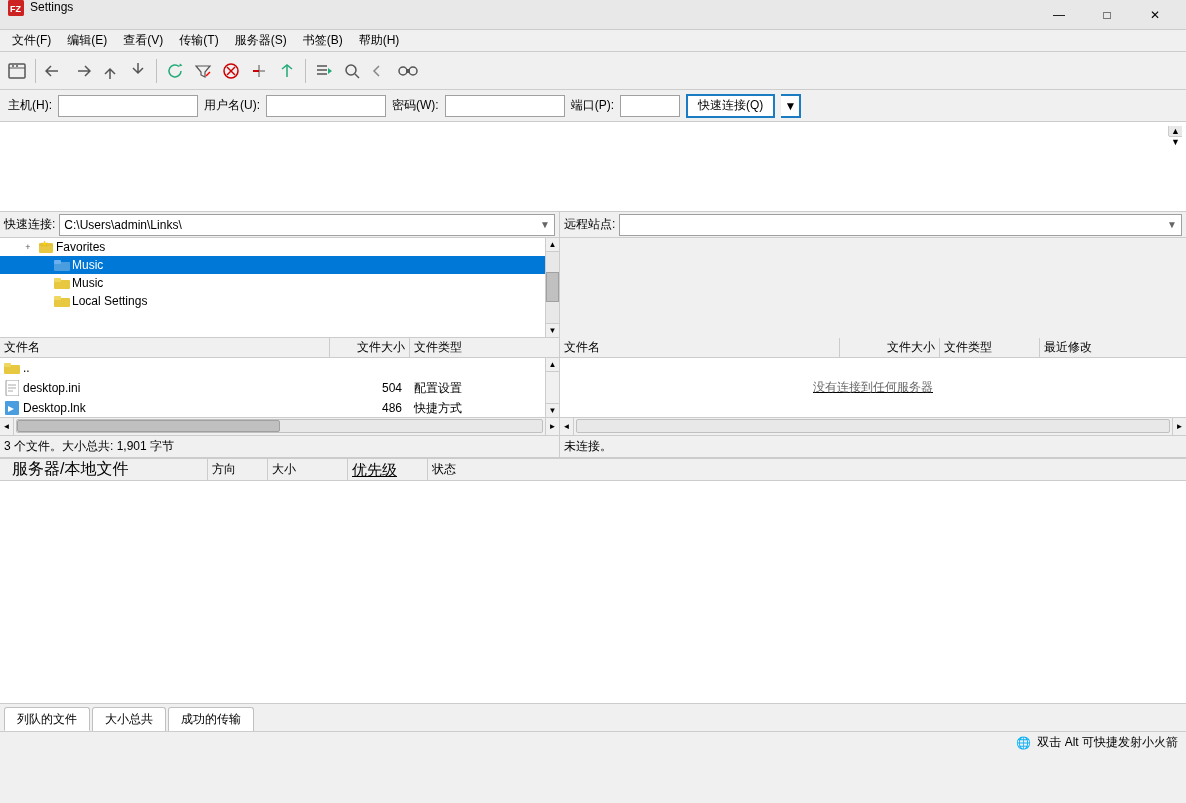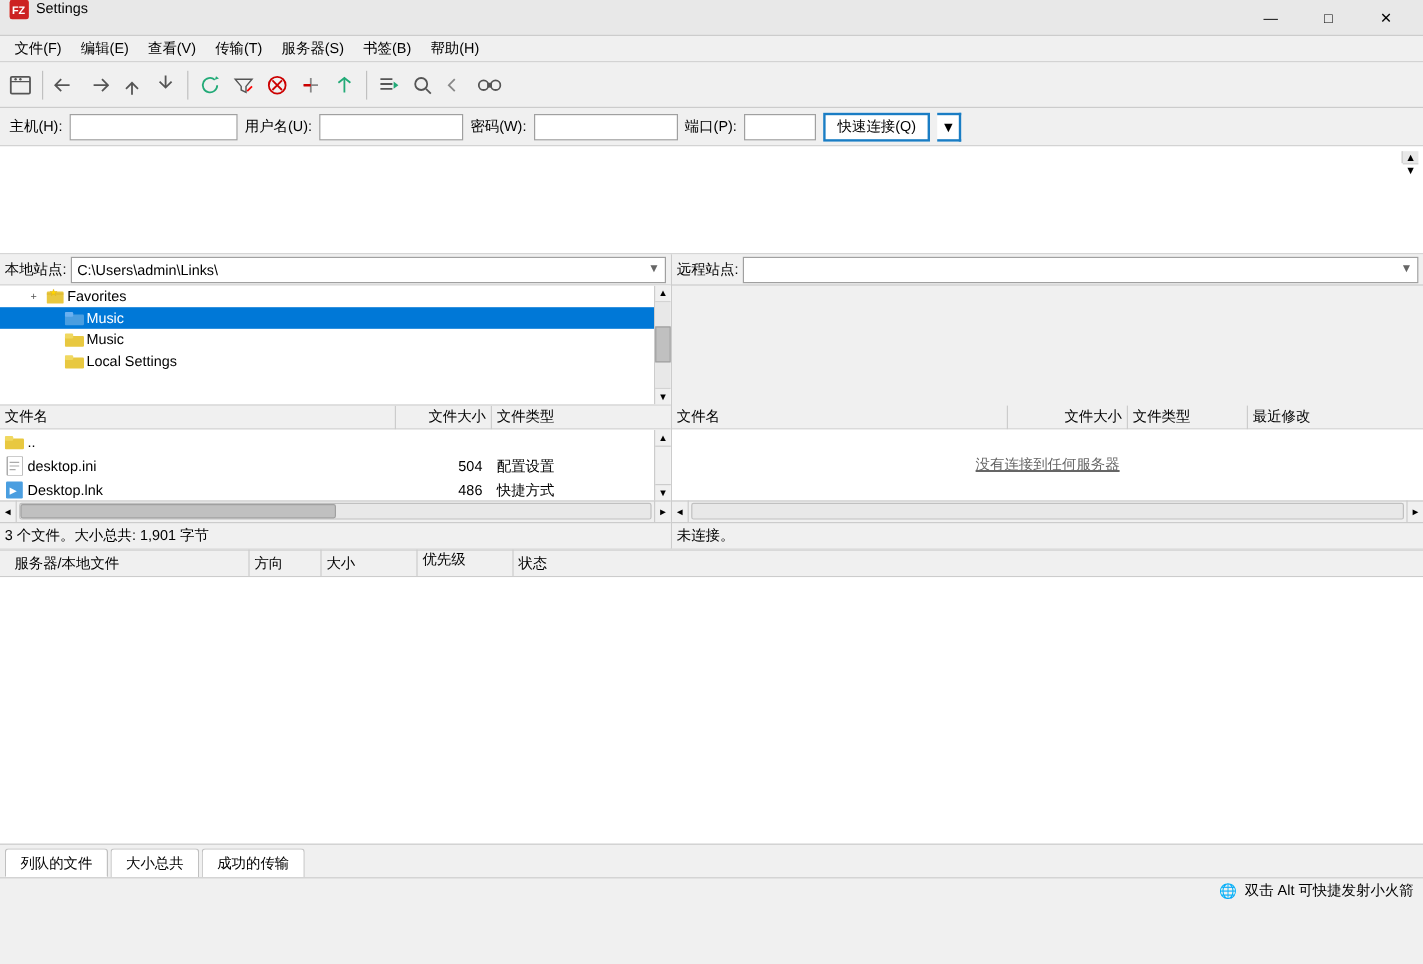--- a/index.html
+++ b/index.html
@@ -240,21 +240,21 @@
   </div>
 </div>
 
 <div style="display:flex; flex-direction:column; height: calc(803px - 30px - 22px - 38px - 32px - 90px - 28px - 22px);">
 
 <div id="main-area" style="display:flex; flex:1; min-height:0; border-bottom:1px solid #ccc;">
 
   <div id="local-panel" style="width:595px; border-right:1px solid #ccc; display:flex; flex-direction:column;">
 
     <div class="panel-header">
-      <span class="panel-header-label">本地站点:</span>
+      <span class="panel-header-label">快速连接:</span>
       <div class="panel-path">
         <span style="font-size:12px; flex:1;">C:\Users\admin\Links\</span>
         <span class="panel-path-arrow">▼</span>
       </div>
     </div>
 
     <div class="tree-area" style="height:100px; position:relative; display:flex;">
       <div style="flex:1; overflow:auto;">
 
         <div class="tree-item" style="padding-left:20px;">
@@ -432,30 +432,30 @@
 
     <div class="status-bar">
       <span>未连接。</span>
     </div>
   </div>
 
 </div>
 
 <div id="transfer-area" style="display:flex; flex-direction:column; background:#f5f5f5; border-top:1px solid #ccc; height:100px;">
   <div id="transfer-header" style="height:22px; background:#f0f0f0; border-bottom:1px solid #ccc; display:flex; align-items:center; padding:0 8px; gap:0;">
-    <div style="width:200px; font-size:12px; border-right:1px solid #ccc; height:22px; display:flex; align-items:center; padding:0 4px;">
+    <div style="width:200px; font-size:16px; border-right:1px solid #ccc; height:22px; display:flex; align-items:center; padding:0 4px;">
       <span>服务器/本地文件</span>
     </div>
     <div style="width:60px; font-size:12px; border-right:1px solid #ccc; height:22px; display:flex; align-items:center; padding:0 4px;">
       <span>方向</span>
     </div>
     <div style="width:80px; font-size:12px; border-right:1px solid #ccc; height:22px; display:flex; align-items:center; padding:0 4px;">
       <span>大小</span>
     </div>
-    <div style="width:80px; font-size:12px; border-right:1px solid #ccc; height:22px; display:flex; align-items:flex-start; padding:0 4px;">
+    <div style="width:80px; font-size:15px; border-right:1px solid #ccc; height:22px; display:flex; align-items:flex-end; padding:0 4px;text-decoration:underline;">
       <span>优先级</span>
     </div>
     <div style="flex:1; font-size:12px; height:22px; display:flex; align-items:center; padding:0 4px;">
       <span>状态</span>
     </div>
   </div>
   <div id="transfer-body" style="flex:1; background:white;"></div>
 </div>
 
 <div id="bottom-tabs" style="height:28px; background:#f0f0f0; border-top:1px solid #ccc; display:flex; align-items:flex-end; padding-left:4px;">

